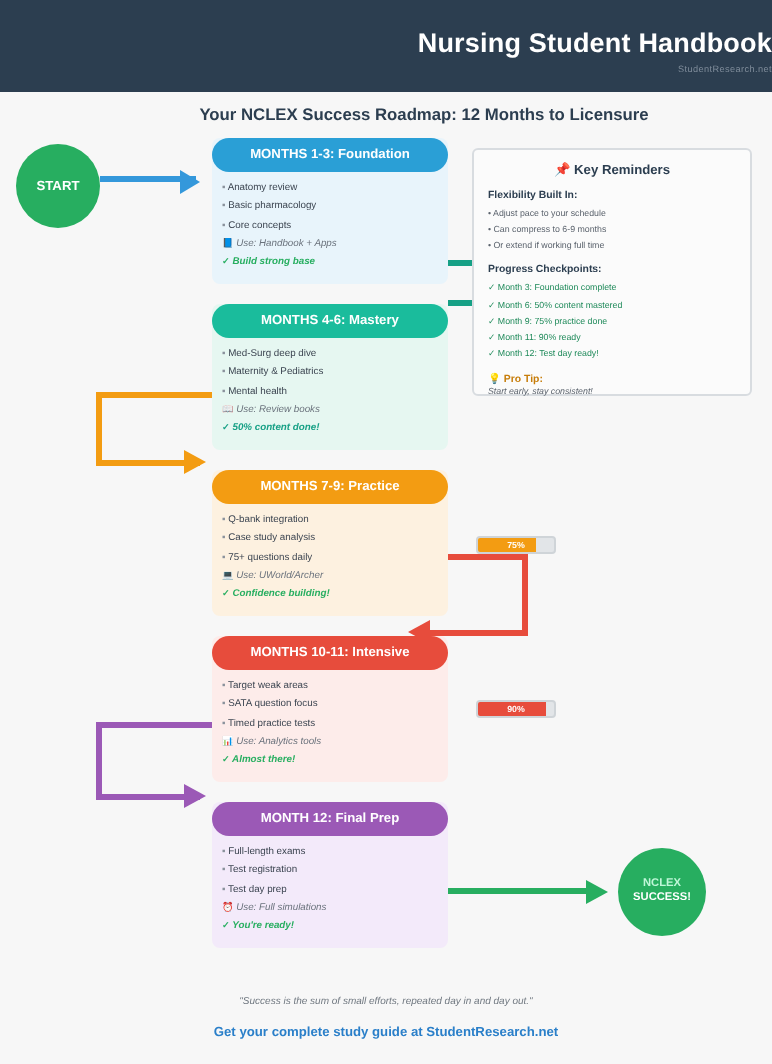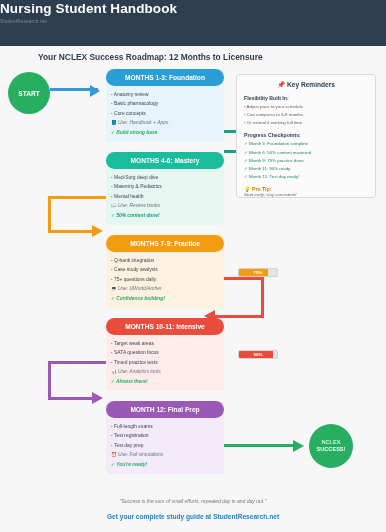--- a/index.html
+++ b/index.html
@@ -7,29 +7,29 @@
     width: 386px; height: 532px;
     font-family: "Liberation Sans", sans-serif;
     background: #f7f7f7;
     overflow: hidden;
   }
   .page { position: relative; width: 386px; height: 532px; background: #f7f7f7; }
 
   
   .header {
     position: absolute; left: 0; top: 0; width: 386px; height: 46px;
-    background: #2c3e50; text-align: left; padding-top: 1px;
+    background: #2c3e50; text-align: right; padding-top: 14px;
   }
   .header h1 { font-size: 13.5px; font-weight: bold; color: #ffffff; letter-spacing: .1px; }
   .header h2 { font-size: 9.5px; font-weight: bold; color: #3498db; margin-top: 3px; }
   .header .site { font-size: 4.6px; color: #7f8c9a; margin-top: 3px; letter-spacing: .2px; }
 
   .roadmap-title {
     position: absolute; left: 0; top: 52px; width: 386px;
-    text-align: left; font-size: 8.4px; font-weight: bold; color: #2c3e50; padding-left: 38px;
+    text-align: center; font-size: 8.4px; font-weight: bold; color: #2c3e50; padding-left: 38px;
   }
 
   
   .card { position: absolute; width: 118px; border-radius: 4px; overflow: hidden; }
   .card .card-head {
     text-align: center; font-size: 6.6px; font-weight: bold; color: #fff;
     padding: 5px 2px; border-radius: 9px;
   }
   .card .card-body { padding: 4px 5px 5px 5px; }
   .card .li {

